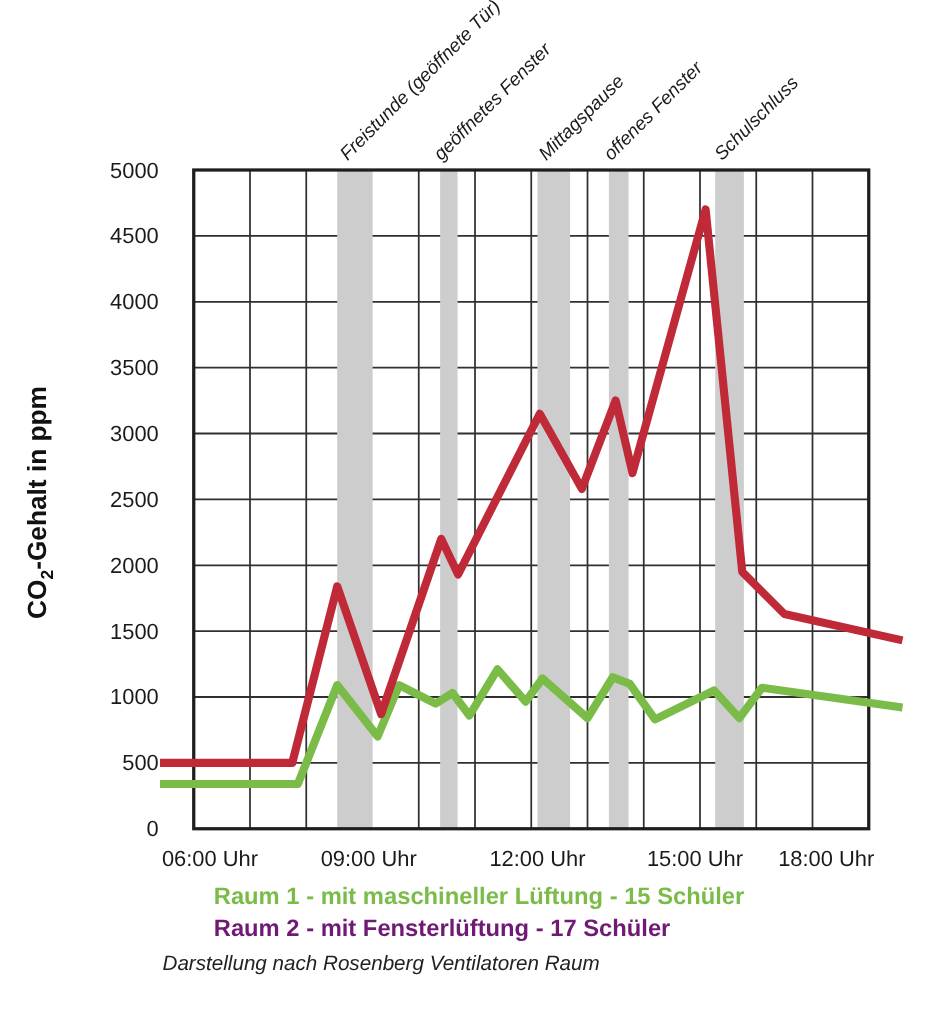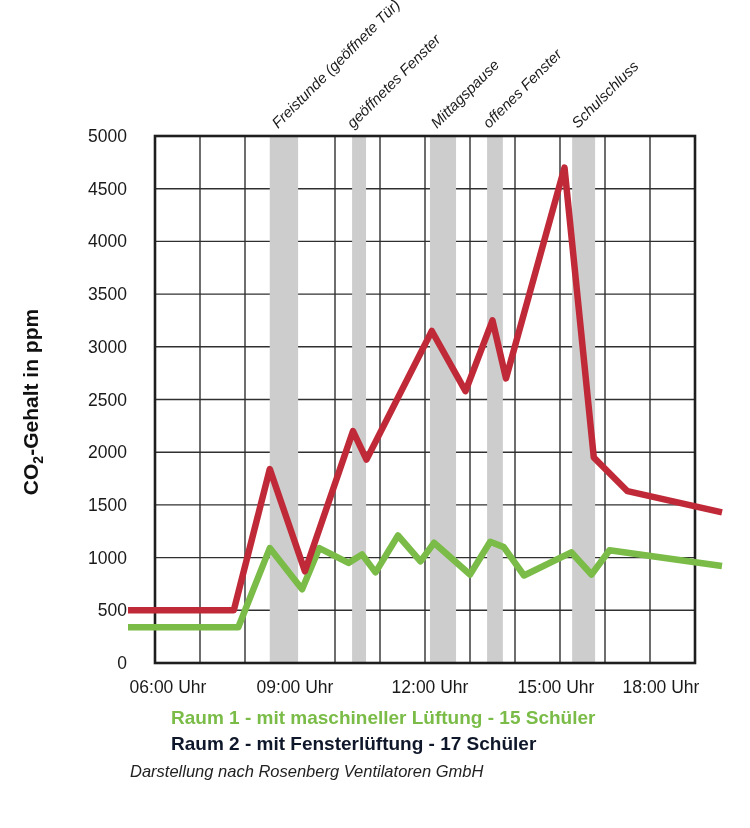--- a/index.html
+++ b/index.html
@@ -77,17 +77,17 @@
       <text x="556" y="693" text-anchor="middle" font-size="17.5" fill="#1a1a1a">15:00 Uhr</text>
       <text x="661" y="693" text-anchor="middle" font-size="17.5" fill="#1a1a1a">18:00 Uhr</text>
     </svg>
 
   <div class="ylab">
     <span>CO</span><span class="sub">2</span><span>-Gehalt in ppm</span>
   </div>
 
   <div id="legend">
     <div id="legend-line-1" style="color: rgb(122, 188, 71);">Raum 1 - mit maschineller Lüftung - 15 Schüler</div>
-    <div id="legend-line-2" style="color: #0f172a;">Raum 2 - mit Fensterlüftung - 17 Schüler</div>
+    <div id="legend-line-2" style="color: #701a75;">Raum 2 - mit Fensterlüftung - 17 Schüler</div>
   </div>
 
-  <div id="caption">Darstellung nach Rosenberg Ventilatoren GmbH</div>
+  <div id="caption">Darstellung nach Rosenberg Ventilatoren Raum</div>
 </div>
 
 </body></html>

